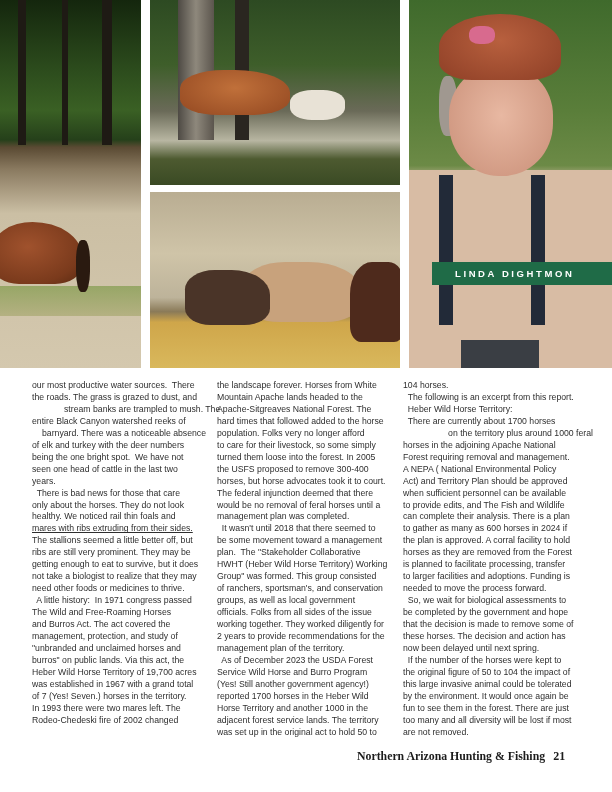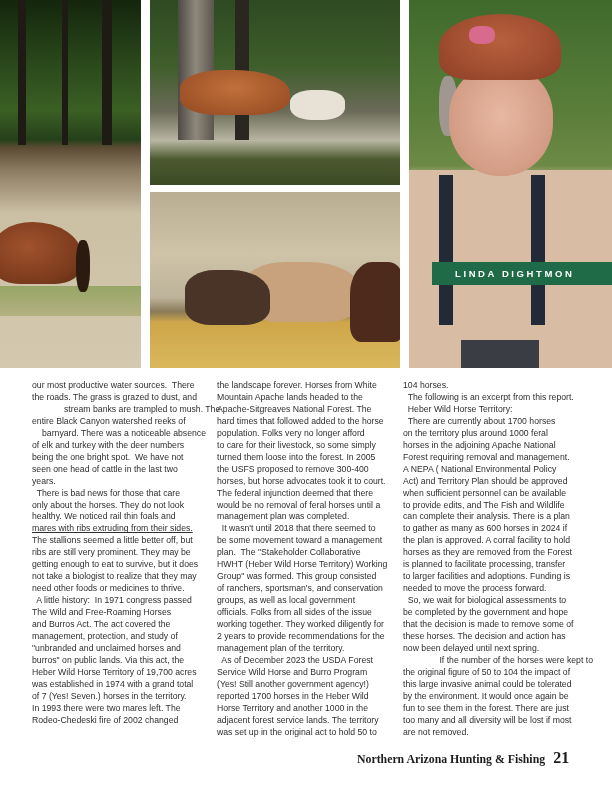--- a/index.html
+++ b/index.html
@@ -62,21 +62,21 @@
 
     
     .col { position: absolute; top: 380px; font-size: 8.7px; line-height: 11.95px; color: #2e2e2e; white-space: nowrap; }
     #col-1 { left: 32px; width: 172px; }
     #col-2 { left: 217px; width: 180px; }
     #col-3 { left: 403px; width: 190px; }
     .col p { margin: 0; }
 
     .footer { position: absolute; left: 357px; top: 749px; font-family: "Liberation Serif", serif; font-weight: bold;
       font-size: 11.8px; color: #1c1c1c; white-space: nowrap; }
-    .footer .page-num { margin-left: 8px; font-size: 16px; text-align: center; }
+    .footer .page-num { margin-left: 8px; font-size: 12px; text-align: center; }
   </style>
 </head>
 <body>
 
 <div class="photo" id="photo-left">
   <div class="trunk" style="left:18px"></div>
   <div class="trunk" style="left:62px;width:6px"></div>
   <div class="trunk" style="left:102px;width:10px"></div>
   <div class="grass"></div>
   <div class="horse-body"></div>
@@ -130,21 +130,21 @@
     <p style="white-space: pre;">getting enough to eat to survive, but it does</p>
     <p style="white-space: pre;">not take a biologist to realize that they may</p>
     <p style="white-space: pre;">need other foods or medicines to thrive.</p>
     <p style="white-space: pre;">  A little history:  In 1971 congress passed</p>
     <p style="white-space: pre;">The Wild and Free-Roaming Horses</p>
     <p style="white-space: pre;">and Burros Act. The act covered the</p>
     <p style="white-space: pre;">management, protection, and study of</p>
     <p style="white-space: pre;">"unbranded and unclaimed horses and</p>
     <p style="white-space: pre;">burros" on public lands. Via this act, the</p>
     <p style="white-space: pre;">Heber Wild Horse Territory of 19,700 acres</p>
-    <p style="white-space: pre;">was established in 1974 with a grand total</p>
+    <p style="white-space: pre;">was established in 1967 with a grand total</p>
     <p style="white-space: pre;">of 7 (Yes! Seven.) horses in the territory.</p>
     <p style="white-space: pre;">In 1993 there were two mares left. The</p>
     <p style="white-space: pre;">Rodeo-Chedeski fire of 2002 changed</p>
   </div>
 <div class="col" id="col-2">
     <p style="white-space: pre;">the landscape forever. Horses from White</p>
     <p style="white-space: pre;">Mountain Apache lands headed to the</p>
     <p style="white-space: pre;">Apache-Sitgreaves National Forest. The</p>
     <p style="white-space: pre;">hard times that followed added to the horse</p>
     <p style="white-space: pre;">population. Folks very no longer afford</p>
@@ -172,40 +172,40 @@
     <p style="white-space: pre;">reported 1700 horses in the Heber Wild</p>
     <p style="white-space: pre;">Horse Territory and another 1000 in the</p>
     <p style="white-space: pre;">adjacent forest service lands. The territory</p>
     <p style="white-space: pre;">was set up in the original act to hold 50 to</p>
   </div>
 <div class="col" id="col-3">
     <p style="white-space: pre;">104 horses.</p>
     <p style="white-space: pre;">  The following is an excerpt from this report.</p>
     <p style="white-space: pre;">  Heber Wild Horse Territory:</p>
     <p style="white-space: pre;">  There are currently about 1700 horses</p>
-    <p style="white-space: pre;">on the territory plus around 1000 feral</p>
+    <p style="white-space: pre; text-align: right;">on the territory plus around 1000 feral</p>
     <p style="white-space: pre;">horses in the adjoining Apache National</p>
     <p style="white-space: pre;">Forest requiring removal and management.</p>
     <p style="white-space: pre;">A NEPA ( National Environmental Policy</p>
     <p style="white-space: pre;">Act) and Territory Plan should be approved</p>
     <p style="white-space: pre;">when sufficient personnel can be available</p>
     <p style="white-space: pre;">to provide edits, and The Fish and Wildlife</p>
     <p style="white-space: pre;">can complete their analysis. There is a plan</p>
     <p style="white-space: pre;">to gather as many as 600 horses in 2024 if</p>
     <p style="white-space: pre;">the plan is approved. A corral facility to hold</p>
     <p style="white-space: pre;">horses as they are removed from the Forest</p>
     <p style="white-space: pre;">is planned to facilitate processing, transfer</p>
     <p style="white-space: pre;">to larger facilities and adoptions. Funding is</p>
     <p style="white-space: pre;">needed to move the process forward.</p>
     <p style="white-space: pre;">  So, we wait for biological assessments to</p>
     <p style="white-space: pre;">be completed by the government and hope</p>
     <p style="white-space: pre;">that the decision is made to remove some of</p>
     <p style="white-space: pre;">these horses. The decision and action has</p>
     <p style="white-space: pre;">now been delayed until next spring.</p>
-    <p style="white-space: pre; text-align: right;">  If the number of the horses were kept to</p>
+    <p style="white-space: pre;">  If the number of the horses were kept to</p>
     <p style="white-space: pre;">the original figure of 50 to 104 the impact of</p>
     <p style="white-space: pre;">this large invasive animal could be tolerated</p>
     <p style="white-space: pre;">by the environment. It would once again be</p>
     <p style="white-space: pre;">fun to see them in the forest. There are just</p>
     <p style="white-space: pre;">too many and all diversity will be lost if most</p>
     <p style="white-space: pre;">are not removed.</p>
   </div>
 
 <div class="footer">
   <span>Northern Arizona Hunting &amp; Fishing</span><span class="page-num">21</span>

